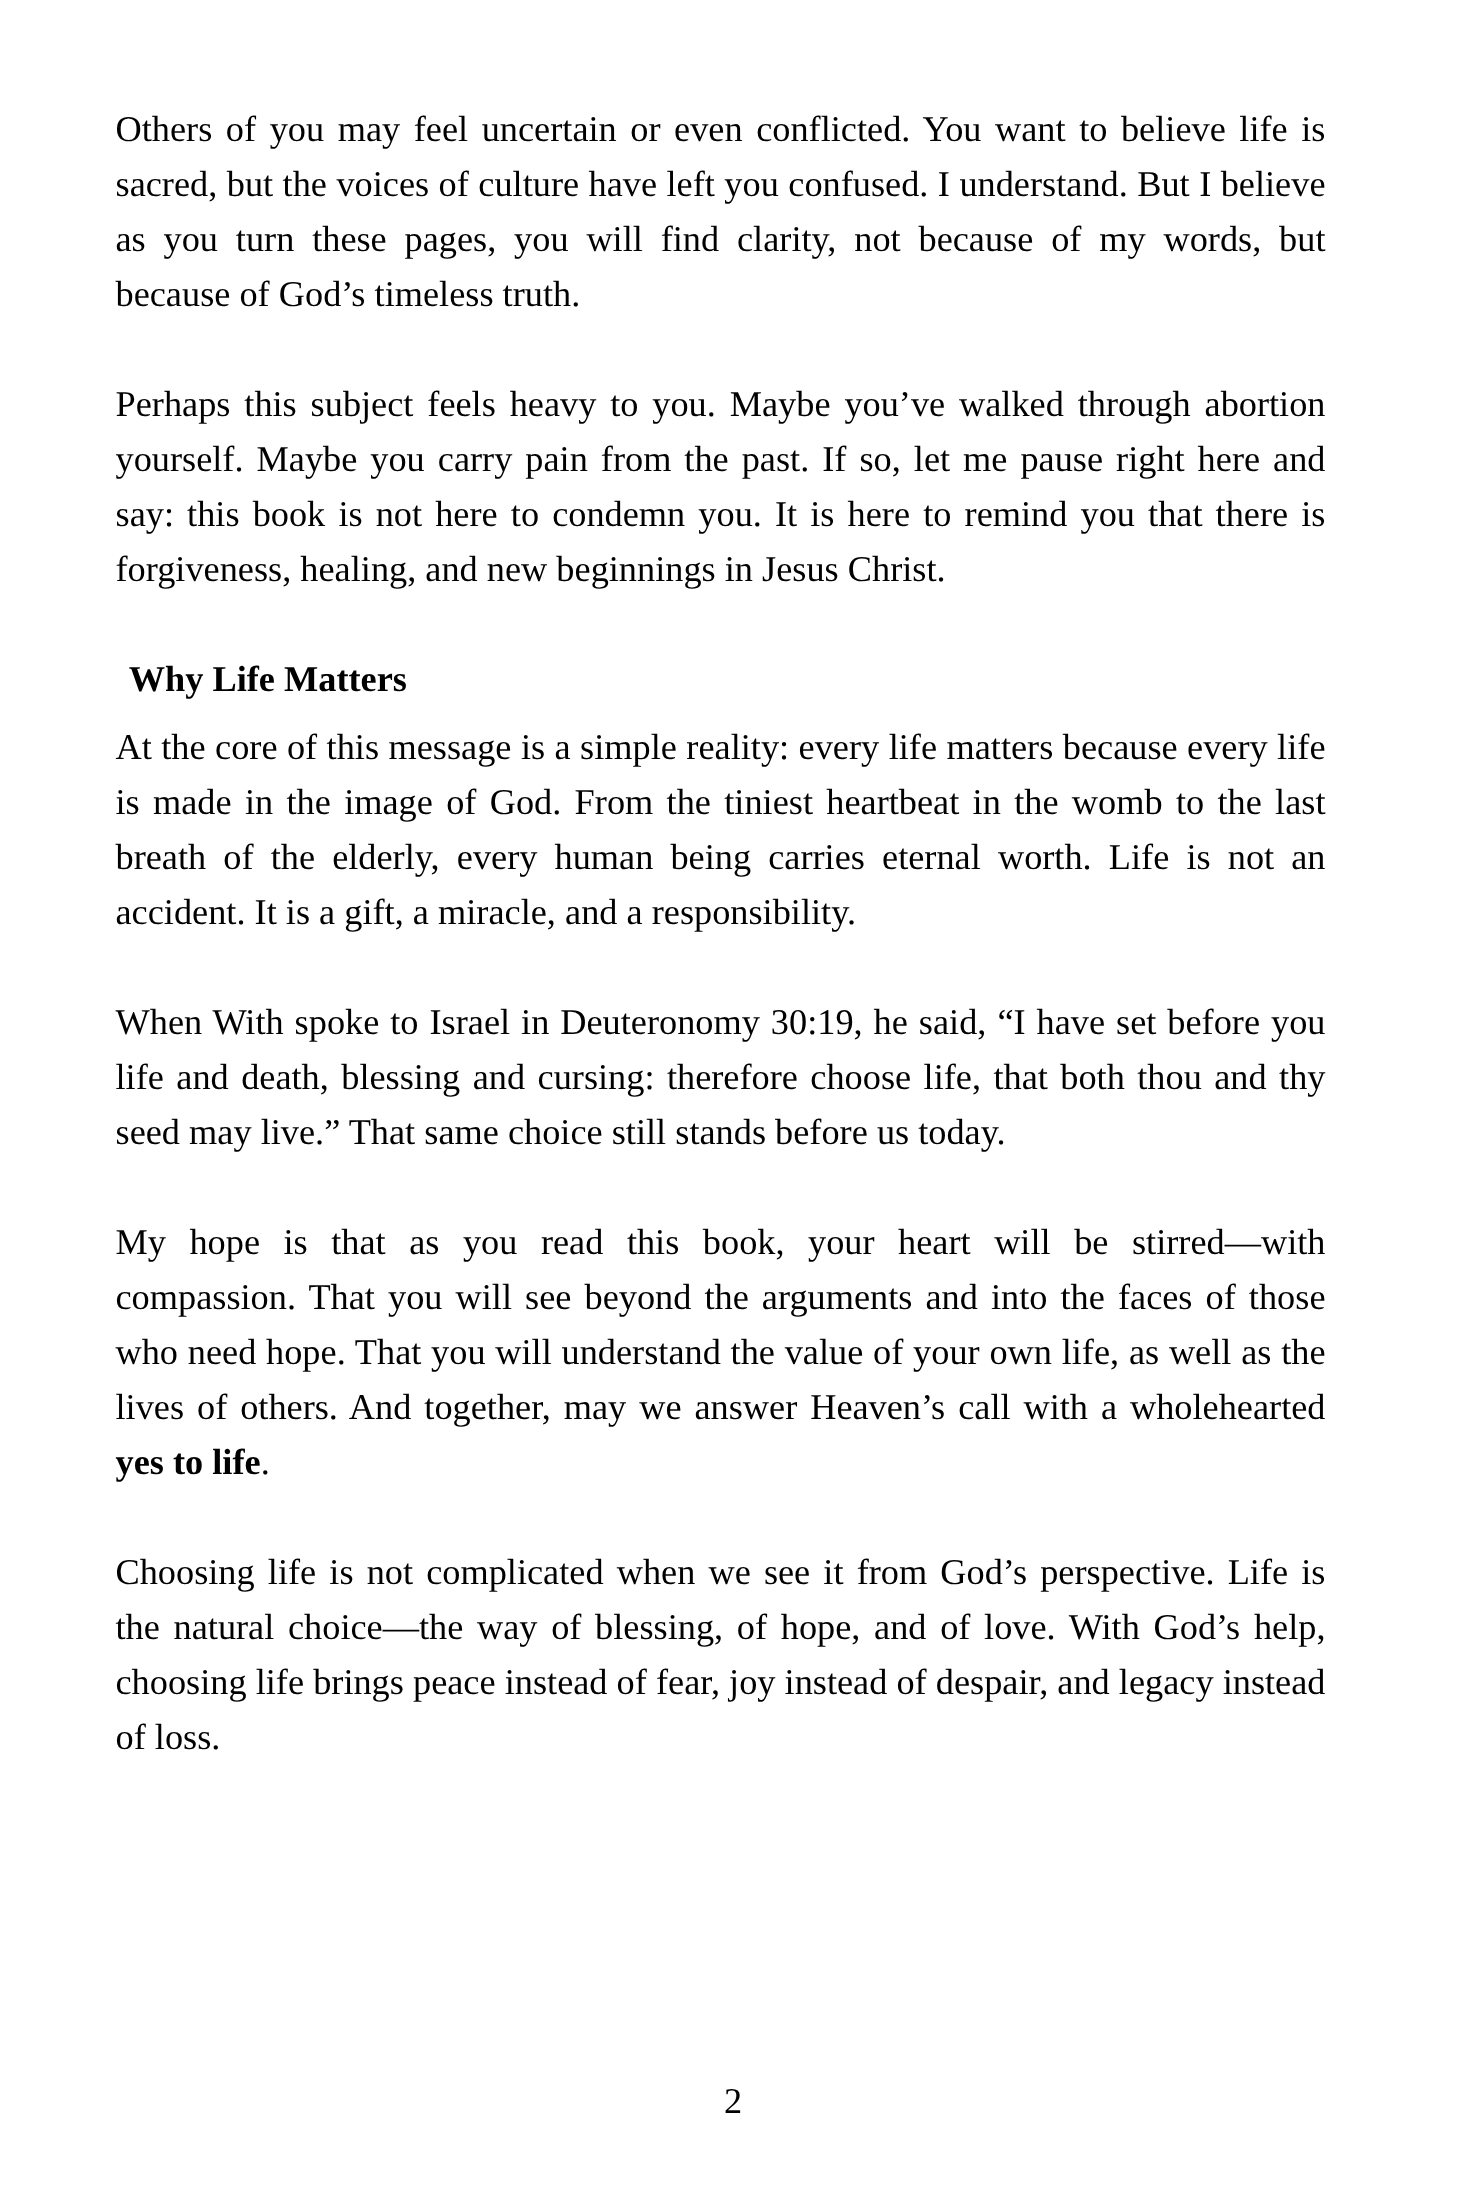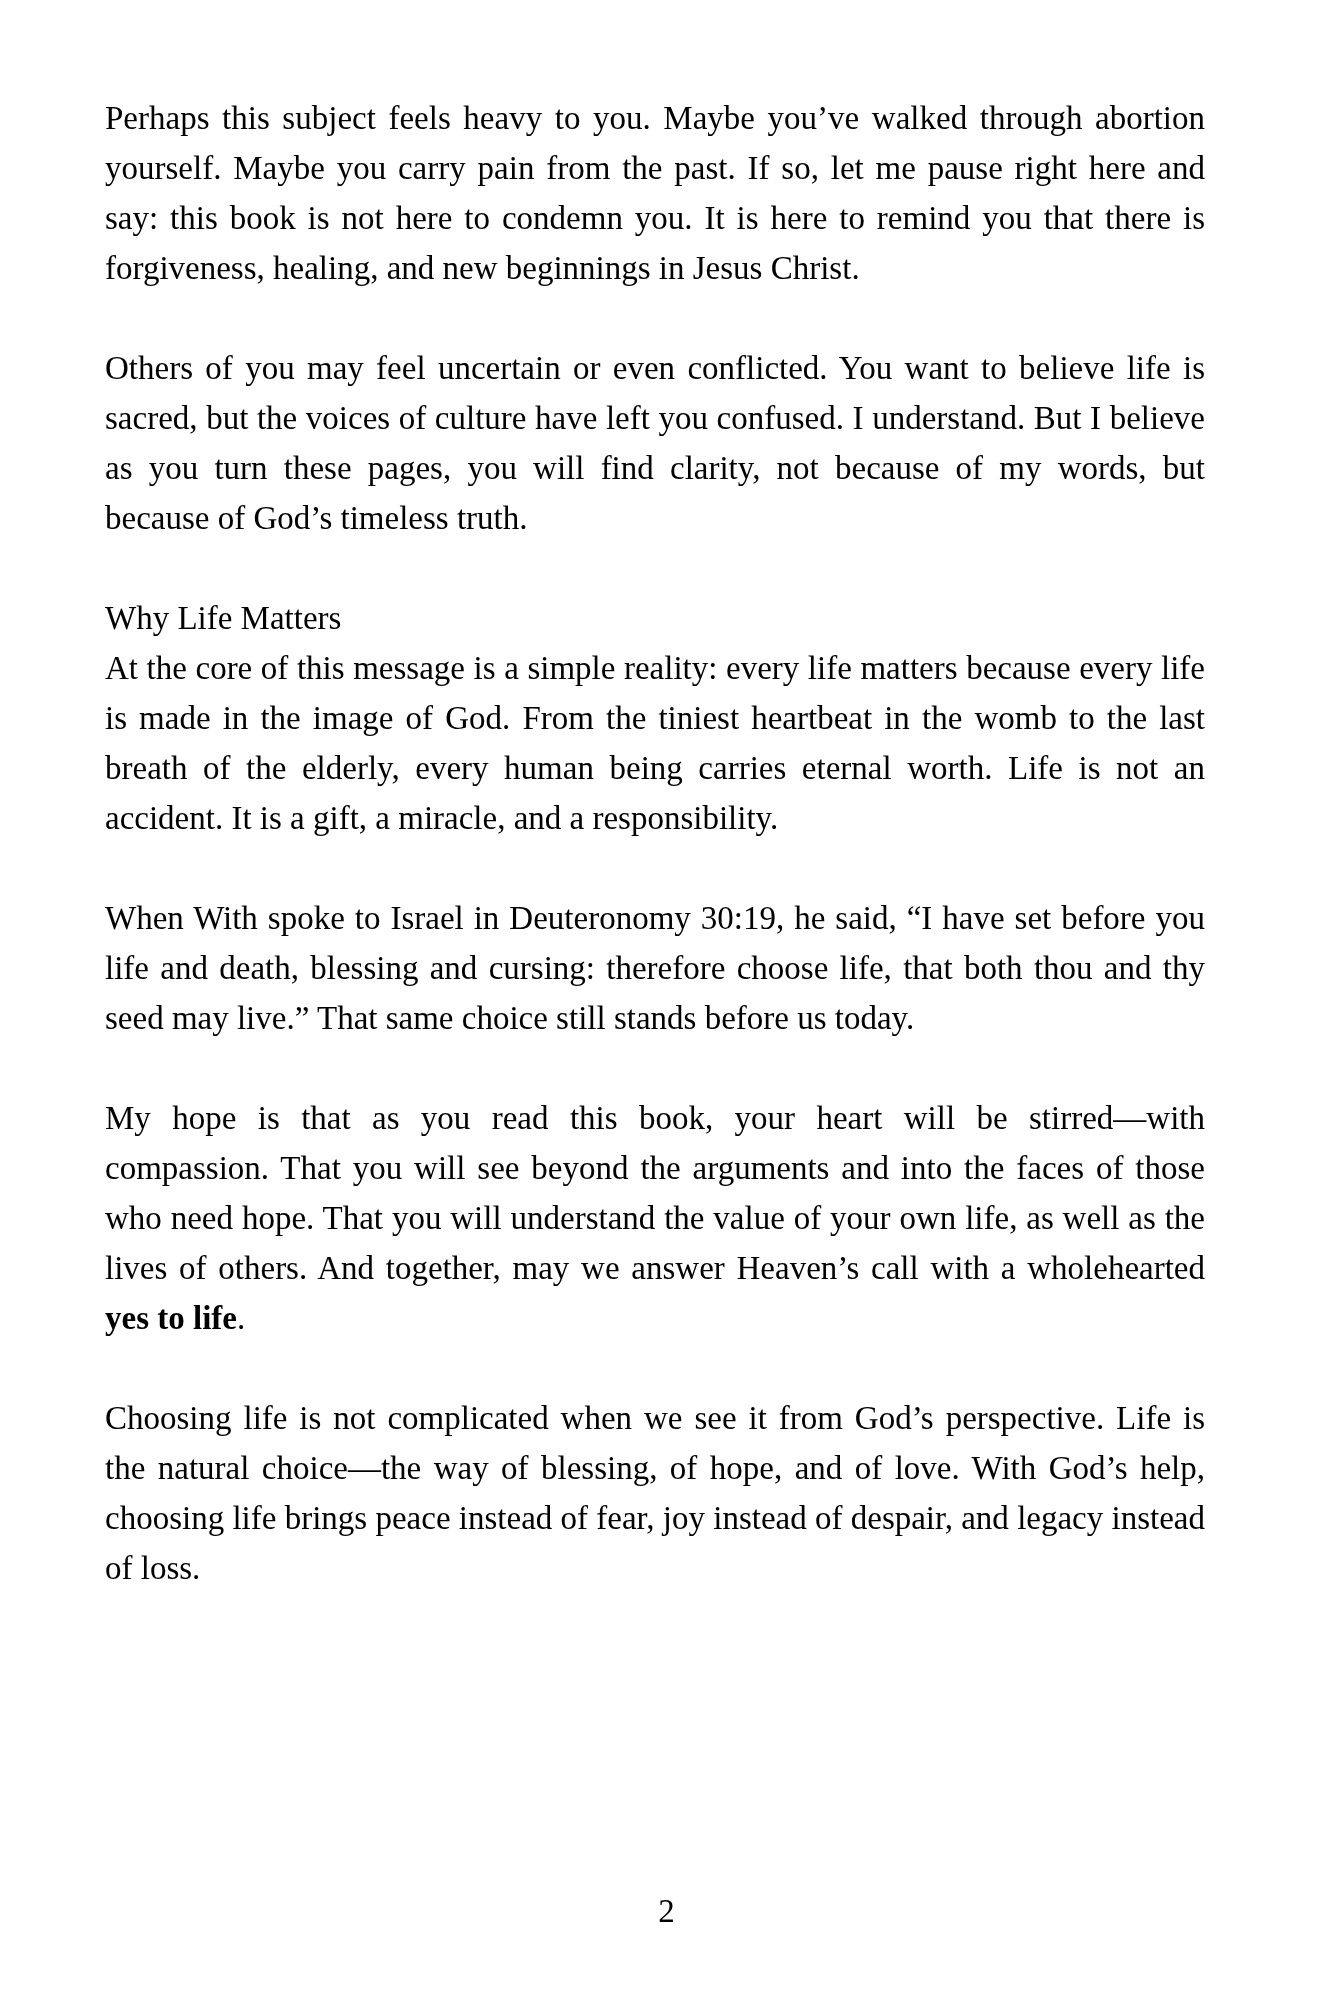--- a/index.html
+++ b/index.html
@@ -24,41 +24,41 @@
     font-size: 33px;
     line-height: 50px;
     text-align: justify;
   }
   .content p {
     margin: 0 0 50px 0;
   }
   .content h2 {
     font-size: 33px;
     line-height: 50px;
-    font-weight: normal;
-    margin: 0;
+    font-weight: bold;
+    margin: 12px;
     text-align: left;
   }
   .page-footer {
     position: absolute;
     left: 0;
     top: 1886px;
     width: 100%;
     text-align: center;
     font-size: 33px;
     line-height: 50px;
   }
 </style>
 </head>
 <body>
 
 <div class="page">
   <div class="content">
+    <p>Others of you may feel uncertain or even conflicted. You want to believe life is sacred, but the voices of culture have left you confused. I understand. But I believe as you turn these pages, you will find clarity, not because of my words, but because of God’s timeless truth.</p>
     <p>Perhaps this subject feels heavy to you. Maybe you’ve walked through abortion yourself. Maybe you carry pain from the past. If so, let me pause right here and say: this book is not here to condemn you. It is here to remind you that there is forgiveness, healing, and new beginnings in Jesus Christ.</p>
-    <p>Others of you may feel uncertain or even conflicted. You want to believe life is sacred, but the voices of culture have left you confused. I understand. But I believe as you turn these pages, you will find clarity, not because of my words, but because of God’s timeless truth.</p>
     <h2>Why Life Matters</h2>
     <p>At the core of this message is a simple reality: every life matters because every life is made in the image of God. From the tiniest heartbeat in the womb to the last breath of the elderly, every human being carries eternal worth. Life is not an accident. It is a gift, a miracle, and a responsibility.</p>
     <p>When With spoke to Israel in Deuteronomy 30:19, he said, “I have set before you life and death, blessing and cursing: therefore choose life, that both thou and thy seed may live.” That same choice still stands before us today.</p>
     <p><span>My hope is that as you read this book, your heart will be stirred—with compassion. That you will see beyond the arguments and into the faces of those who need hope. That you will understand the value of your own life, as well as the lives of others. And together, may we answer Heaven’s call with a wholehearted </span><strong>yes to life</strong><span>.</span></p>
     <p>Choosing life is not complicated when we see it from God’s perspective. Life is the natural choice—the way of blessing, of hope, and of love. With God’s help, choosing life brings peace instead of fear, joy instead of despair, and legacy instead of loss.</p>
   </div>
   <div class="page-footer">2</div>
 </div>
 
 </body></html>

